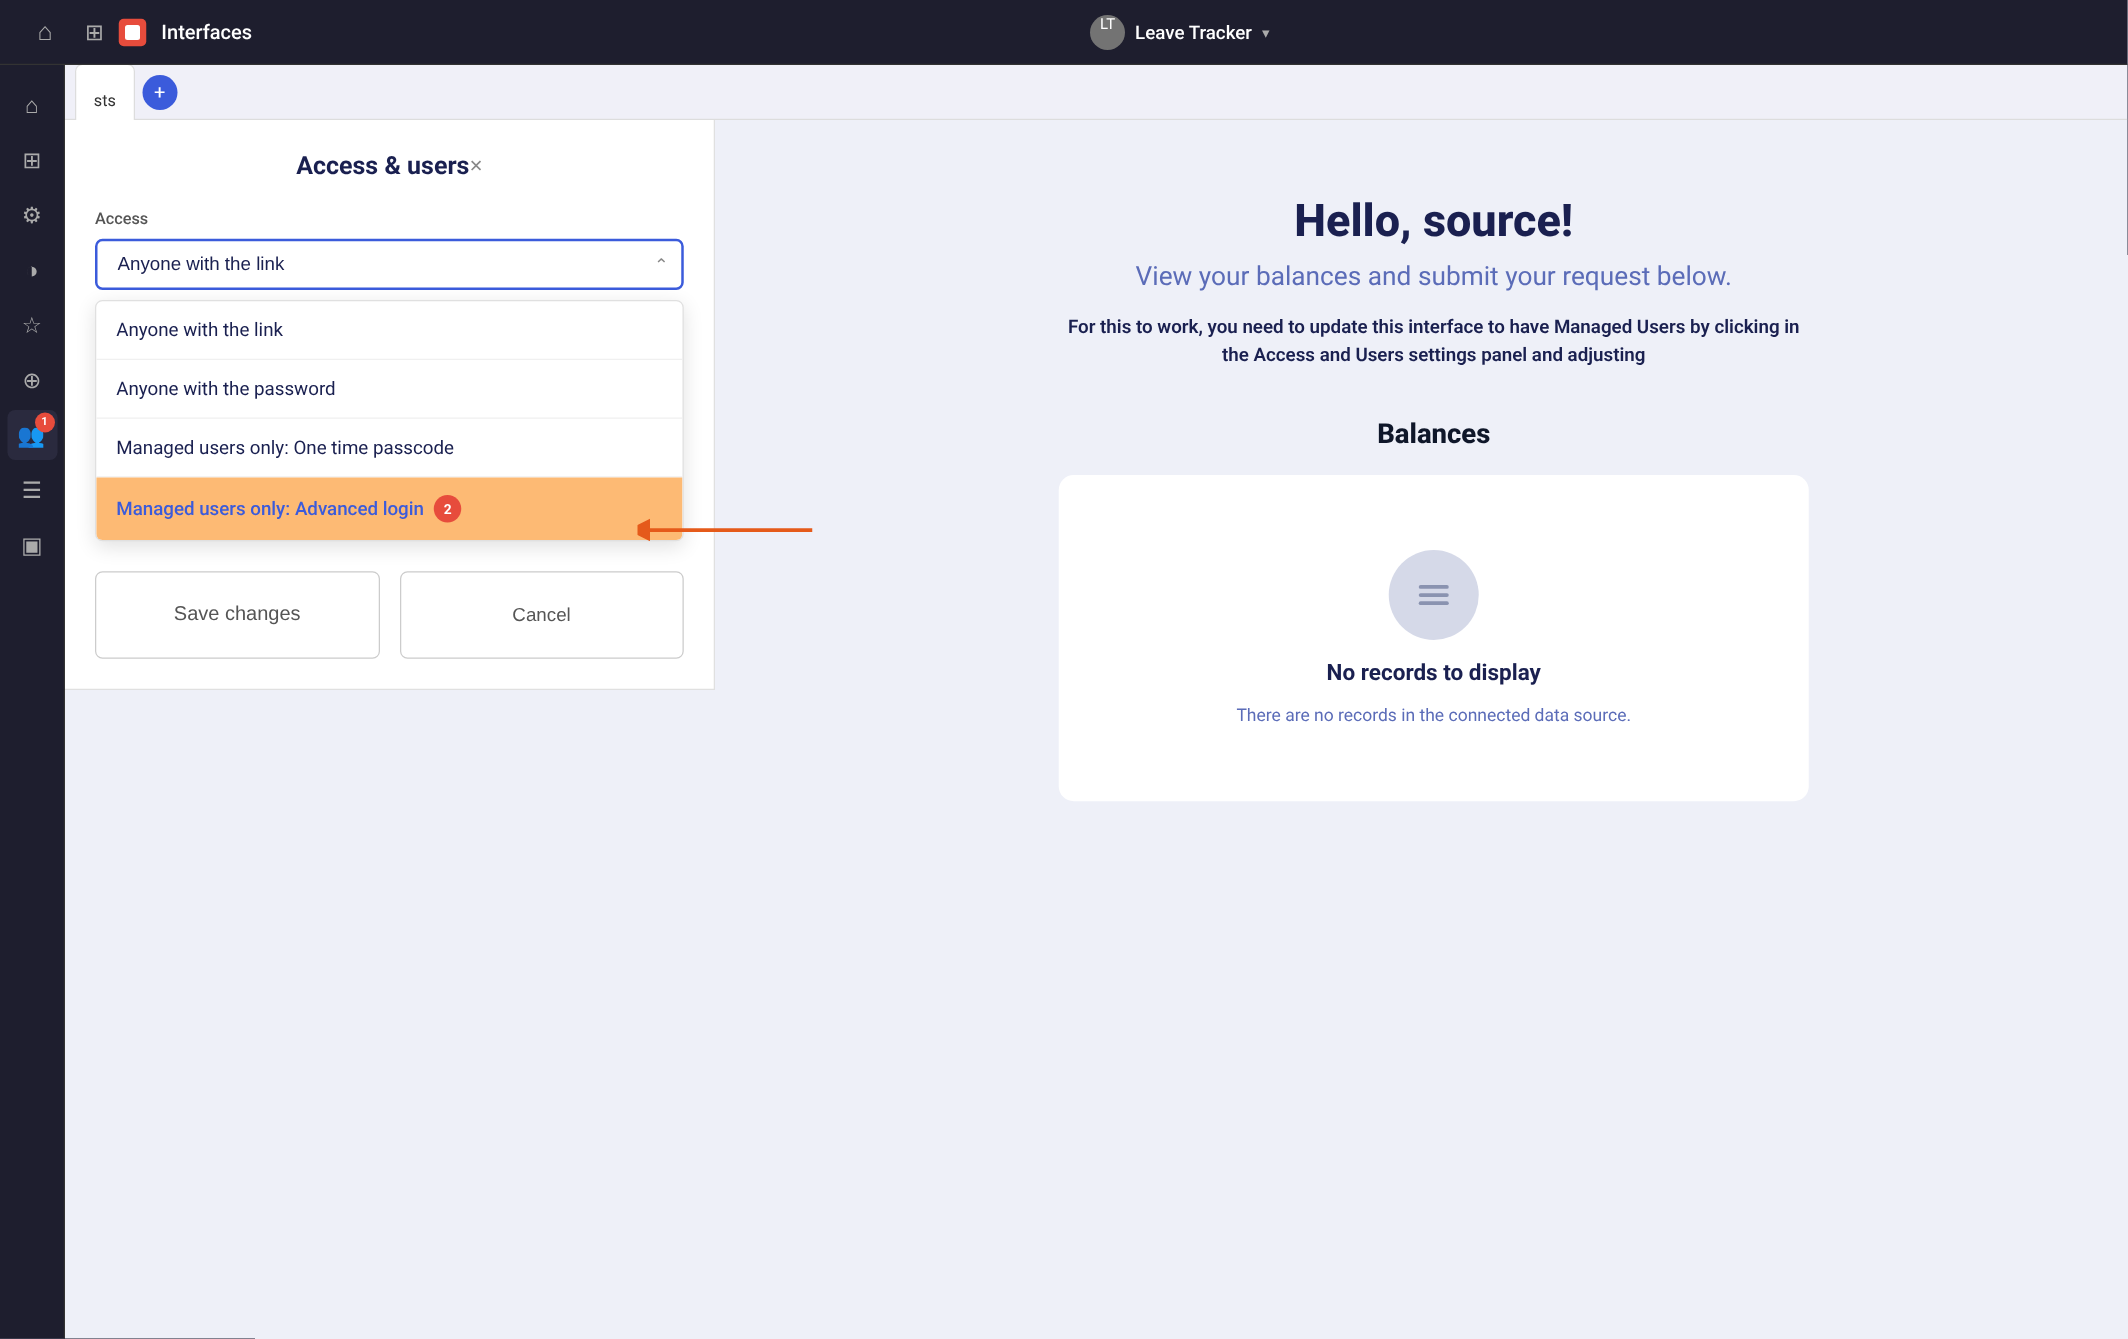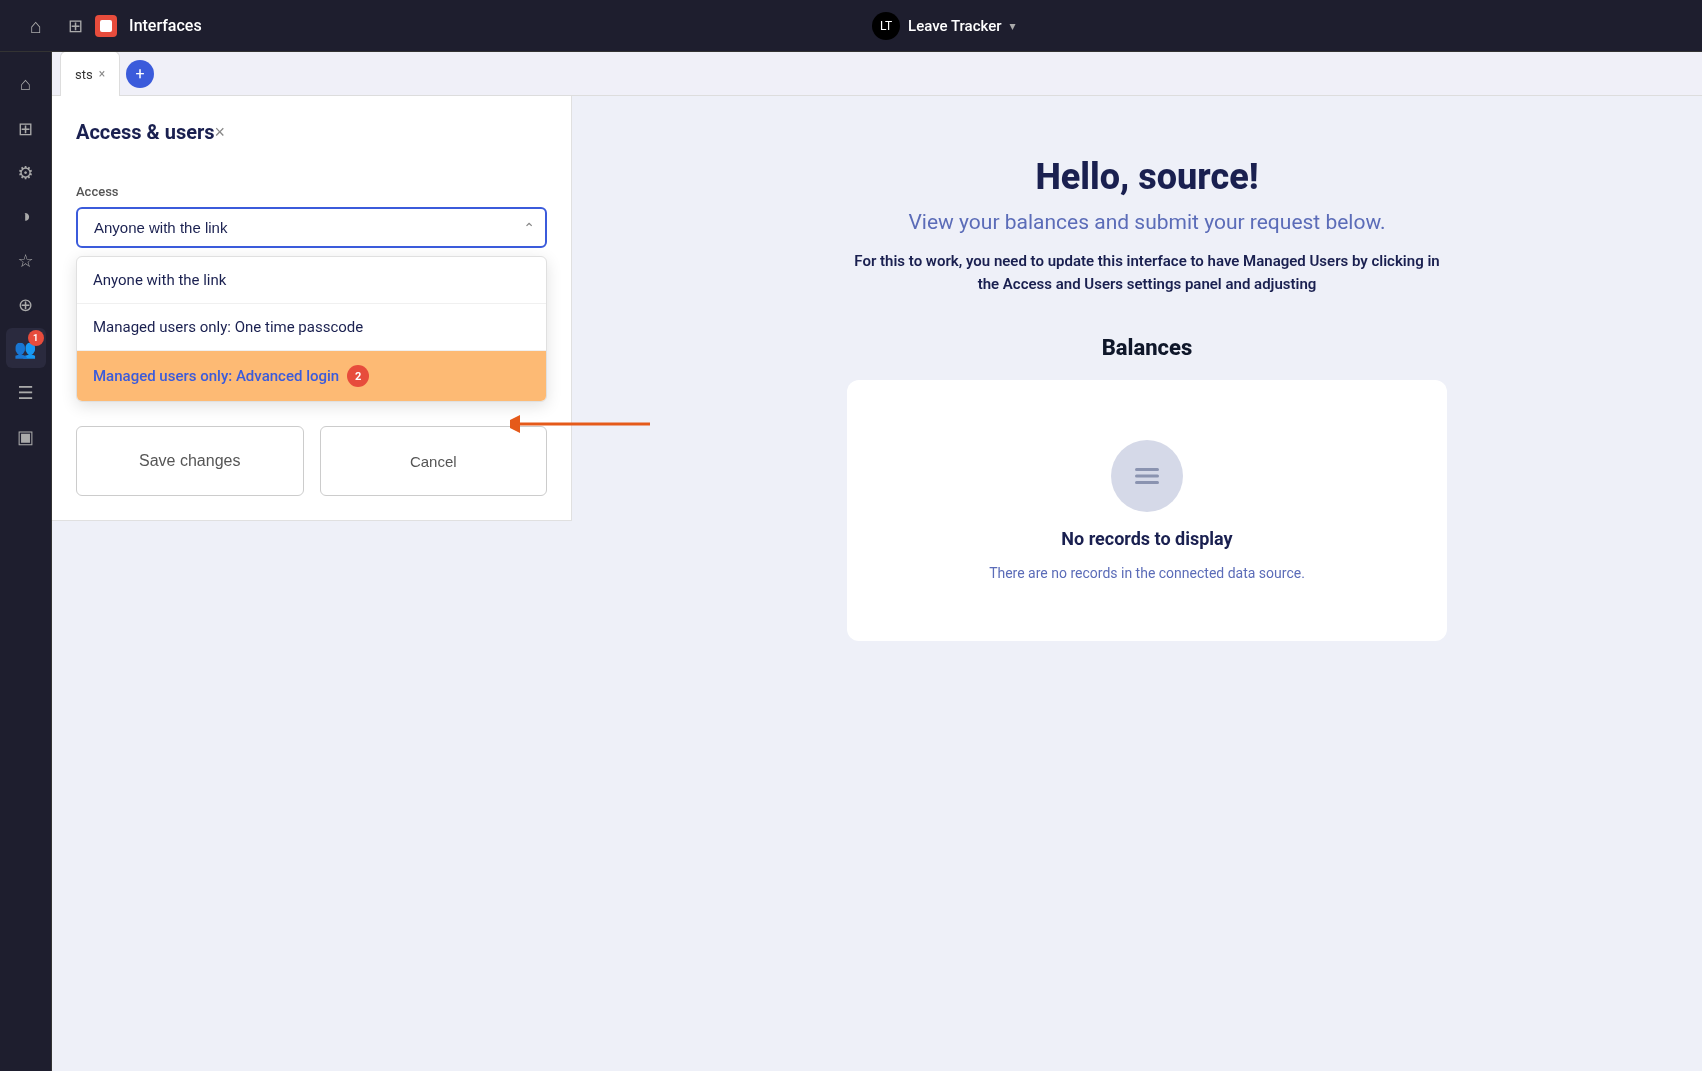--- a/index.html
+++ b/index.html
@@ -54,23 +54,23 @@
     .tracker-info {
       display: flex;
       align-items: center;
       gap: 8px;
       cursor: pointer;
     }
     .tracker-avatar {
       width: 28px;
       height: 28px;
       border-radius: 50%;
-      background: #000000;
-      display: flex;
-      align-items: center;
+      background: #737373;
+      display: flex;
+      align-items: flex-start;
       justify-content: center;
       color: white;
       font-size: 12px;
     }
     .tracker-name {
       color: white;
       font-size: 15px;
       font-weight: 500;
     }
     .tracker-chevron {
@@ -151,20 +151,21 @@
       gap: 6px;
       padding: 22px 14px;
       background: white;
       border-radius: 6px 6px 0 0;
       font-size: 13px;
       cursor: pointer;
       color: #333;
       border: 1px solid #ddd;
       border-bottom: none;
       height: 36px;
+      flex-direction: column;
     }
     .tab .close-btn {
       font-size: 12px;
       color: #888;
       cursor: pointer;
     }
     .tab-add {
       width: 28px;
       height: 28px;
       background: #3b5bdb;
@@ -266,23 +267,23 @@
       width: 520px;
       background: white;
       border-right: 1px solid #e0e0e0;
       border-bottom: 1px solid #e0e0e0;
       padding: 24px;
       pointer-events: all;
       z-index: 100;
     }
     .panel-header {
       display: flex;
-      justify-content: flex-start;
-      align-items: center;
-      margin-bottom: 40px;
+      justify-content: center;
+      align-items: center;
+      margin-bottom: 24px;
     }
     .panel-title {
       font-size: 20px;
       font-weight: 700;
       color: #1a2050;
     }
     .panel-close {
       font-size: 18px;
       color: #888;
       cursor: pointer;
@@ -450,20 +451,21 @@
 
         <div class="access-select-wrapper">
           <select class="access-select">
             <option>Anyone with the link</option>
           </select>
           <span class="select-chevron">⌃</span>
         </div>
 
         <div class="dropdown-menu">
           <div class="dropdown-item">Anyone with the link</div>
+          <div class="dropdown-item">Anyone with the password</div>
           <div class="dropdown-item">Managed users only: One time passcode</div>
           <div class="dropdown-item selected">
             <div class="dropdown-item-with-badge">
               <span>Managed users only: Advanced login</span>
               <span class="item-badge">2</span>
             </div>
           </div>
         </div>
 
         <div class="action-buttons">

